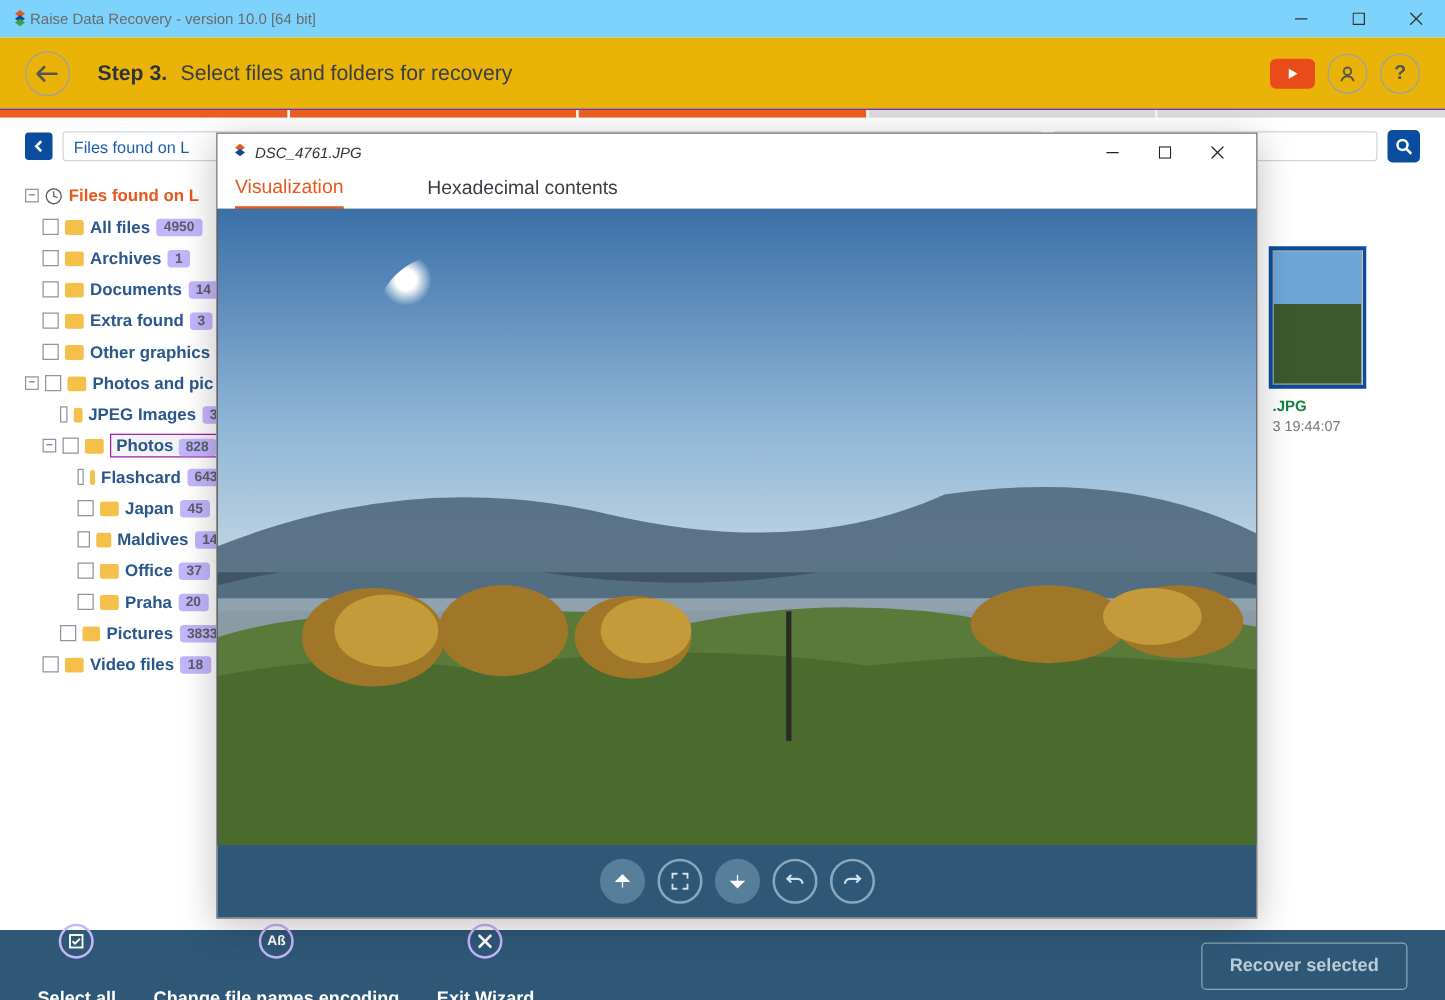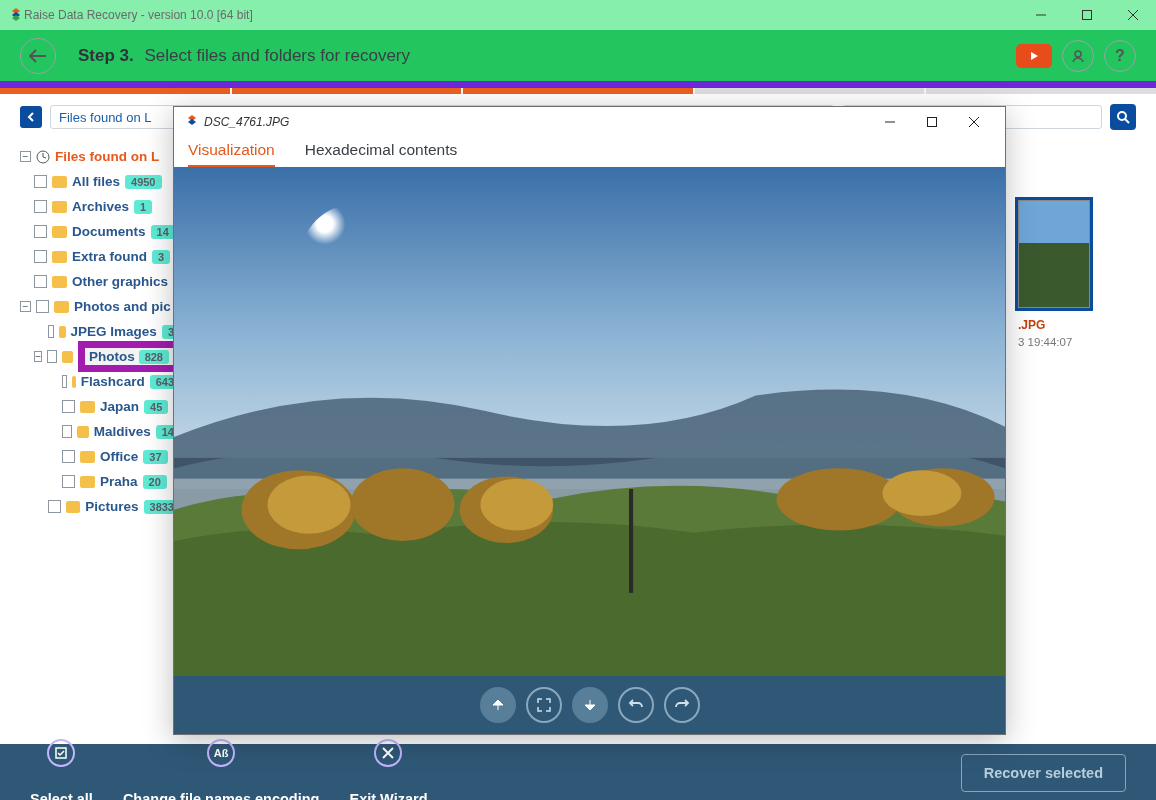--- a/index.html
+++ b/index.html
@@ -1,25 +1,25 @@
 <!DOCTYPE html>
 <html><head>
 <meta charset="utf-8">
 <style>
 * { box-sizing: border-box; margin: 0; padding: 0; font-family: "Segoe UI", Tahoma, sans-serif; }
 body { width: 1156px; height: 800px; overflow: hidden; background: #fff; position: relative; }
 
 
-.titlebar { height: 30px; display: flex; align-items: center; padding: 0 0 0 8px; background: #86efac; color: #6a6a6a; font-size: 12px; }
+.titlebar { height: 30px; display: flex; align-items: center; padding: 0 0 0 8px; background: #7dd3fc; color: #6a6a6a; font-size: 12px; }
 .titlebar .wincontrols { margin-left: auto; display: flex; }
 .titlebar .wincontrols div { width: 46px; height: 30px; display: flex; align-items: center; justify-content: center; color: #555; }
 .titlebar .wincontrols svg { width: 10px; height: 10px; }
 
 
-.hdr { height: 58px; background: #22c55e; display: flex; align-items: center; padding: 0 20px; border-bottom: 7px solid #6d28d9; }
+.hdr { height: 58px; background: #eab308; display: flex; align-items: center; padding: 0 20px; border-bottom: 1px solid #6d28d9; }
 .hdr .back { width: 36px; height: 36px; border: 1.5px solid #9aa1a7; border-radius: 50%; display: flex; align-items: center; justify-content: center; margin-right: 22px; color: #555; }
 .hdr .step-title { font-size: 17px; color: #3a3f46; }
 .hdr .step-title b { font-weight: 700; margin-right: 6px; color:#2f343a;}
 .hdr .right { margin-left: auto; display: flex; gap: 10px; align-items: center; }
 .hdr .yt { width: 36px; height: 24px; background: #e74c1a; border-radius: 5px; display:flex;align-items:center;justify-content:center; }
 .hdr .round { width: 32px; height: 32px; border: 1.5px solid #9aa1a7; border-radius: 50%; display:flex;align-items:center;justify-content:center; color:#555;}
 
 
 .progress { height: 6px; background: #eee; display:flex; }
 .progress .seg { height:100%; }
@@ -35,48 +35,48 @@
 
 
 .main { display:flex; height: calc(800px - 30px - 58px - 6px - 44px - 58px); }
 .tree { width: 180px; padding: 4px 0 0 20px; font-size: 13.5px; color:#3a3f46; overflow:hidden; white-space:nowrap;}
 .tree .row { display:flex; align-items:center; height:25px; gap:5px;}
 .tree .toggle { width:11px; height:11px; border:1px solid #8c96a0; display:flex; align-items:center; justify-content:center; font-size:10px; line-height:1; color:#4a5058; background:#fff;}
 .tree .cb { width:13px; height:13px; border:1px solid #8c96a0; background:#fff;}
 .tree .fld { width:15px; height:12px; background:#f5c04a; border-radius:2px; border-top:3px solid #f5c04a; position:relative;}
 .tree .label { color:#2a578c; font-weight:600; }
 .tree .root { color:#e7581d; font-weight:700; }
-.tree .badge { background:#5eead4; color:#5a6068; font-size:11px; padding:1px 6px; border-radius:3px; font-weight:600;}
+.tree .badge { background:#c4b5fd; color:#5a6068; font-size:11px; padding:1px 6px; border-radius:3px; font-weight:600;}
 .tree .ind1 { padding-left:14px; }
 .tree .ind2 { padding-left:28px; }
 .tree .ind3 { padding-left:42px; }
-.tree .sel { background:#f3f3f3; border:7px solid #a21caf; padding:1px 4px;}
+.tree .sel { background:#f3f3f3; border:1px solid #a21caf; padding:1px 4px;}
 
 .content { flex:1; position:relative; }
 
 
 .thumb { position:absolute; right:66px; top:60px; width:72px; }
 .thumb .img { width:72px; height:108px; border:1px solid #888; background:linear-gradient(to bottom,#6ea6d8 0%,#6ea6d8 40%, #3a5a2e 40%,#3a5a2e 100%); box-shadow:0 0 0 3px #0a4d9e;}
-.thumb .fn { font-size:12px; color:#c2410c; font-weight:600; margin-top:10px;}
+.thumb .fn { font-size:12px; color:#15803d; font-weight:600; margin-top:10px;}
 .thumb .ts { font-size:11.5px; color:#777; margin-top:4px;}
 
 
 .footer { height:58px; background:#2f5877; display:flex; align-items:center; padding:0 30px; gap:30px; color:#fff;}
 .footer .btn { display:flex; align-items:center; gap:24px; font-size:14.5px; font-weight:600;flex-direction:column; }
 .footer .ic { width:28px; height:28px; border:2px solid #c4b5fd; border-radius:50%; display:flex;align-items:center;justify-content:center;}
 .footer .recover { margin-left:auto; border:1.5px solid #8aa5b8; padding:10px 22px; border-radius:4px; color:#b9cdd9; font-size:14.5px; font-weight:600;}
 
 
 .preview { position:absolute; left:173px; top:106px; width:833px; height:629px; background:#fff; border:1px solid #707070; box-shadow: 0 6px 28px rgba(0,0,0,0.25); display:flex; flex-direction:column;}
 .preview .ptitle { height:30px; display:flex; align-items:center; padding:0 10px; font-size:12px; color:#333;font-style:italic;}
 .preview .ptitle .ctrls { margin-left:auto; display:flex; gap:0;}
 .preview .ptitle .ctrls div { width:42px; height:28px; display:flex;align-items:center;justify-content:center;}
-.preview .tabs { display:flex; gap:30px; padding:4px 14px 0 14px; font-size:15.5px;}
+.preview .tabs { display:flex; gap:47px; padding:4px 14px 0 14px; font-size:15.5px;align-items:center;}
 .preview .tab1 { color:#e7581d; border-bottom:2px solid #e7581d; padding-bottom:6px;}
-.preview .tab2 { color:#3a3f46; padding-bottom:6px;}
+.preview .tab2 { color:#3a3f46; padding-bottom:6px;margin-left:20px;}
 .preview .imgwrap { flex:1; background:#000; overflow:hidden; position:relative;}
 .preview .landscape { position:absolute; inset:0; }
 .preview .pfoot { height:58px; background:#2f5877; display:flex; align-items:center; justify-content:center; gap:10px;}
 .preview .pbtn { width:36px; height:36px; border:2px solid #89a8bd; border-radius:50%; display:flex;align-items:center;justify-content:center; color:#cfe0ea;}
 .preview .pbtn.solid { background:#577f99; border-color:#577f99;}
 
 .app-icon-svg { width:16px; height:16px;}
 </style>
 </head>
 <body>
@@ -250,20 +250,26 @@
         <span class="cb"></span>
         <span class="fld"></span>
         <span class="label">Praha</span>
         <span class="badge">20</span>
       </div>
     <div class="row ind2">
         <span class="cb"></span>
         <span class="fld"></span>
         <span class="label">Pictures</span>
         <span class="badge">3833</span>
+      </div>
+    <div class="row ind1">
+        <span class="cb"></span>
+        <span class="fld"></span>
+        <span class="label">Video files</span>
+        <span class="badge">18</span>
       </div>
   </div>
   <div class="content">
     <div class="thumb">
       <div class="img"></div>
       <div class="fn">.JPG</div>
       <div class="ts">3 19:44:07</div>
     </div>
   </div>
 </div>

